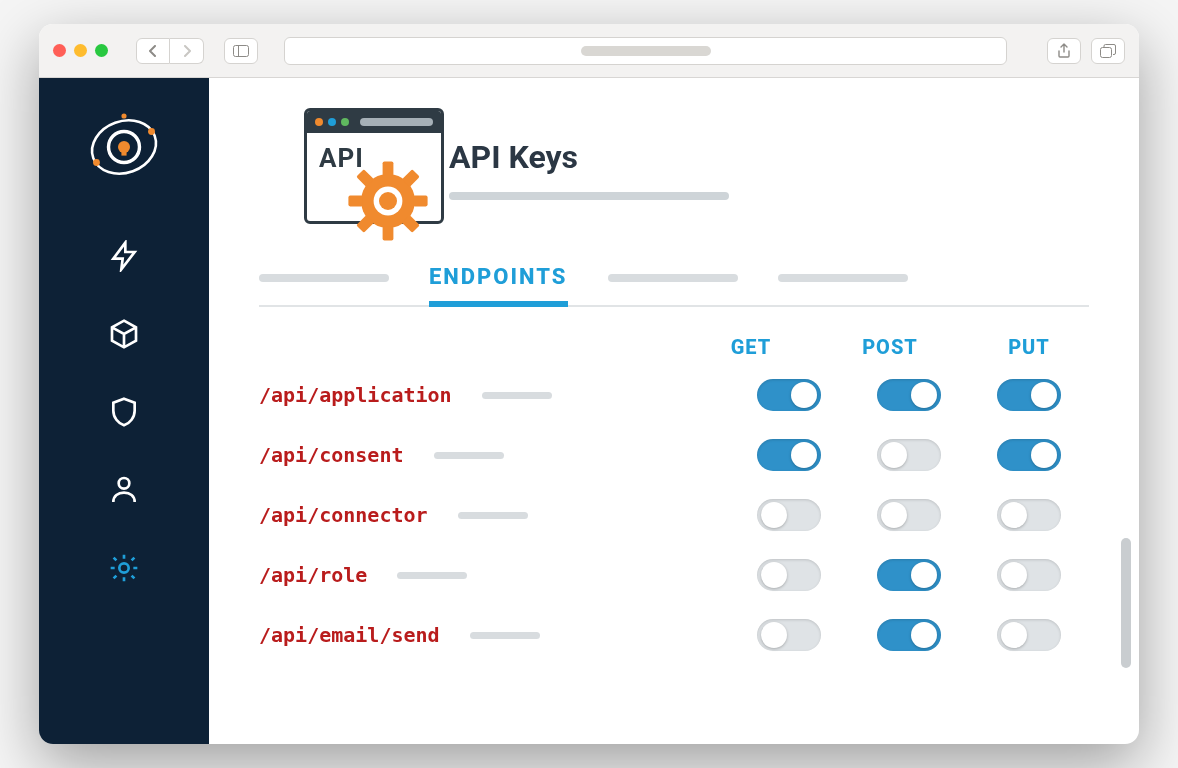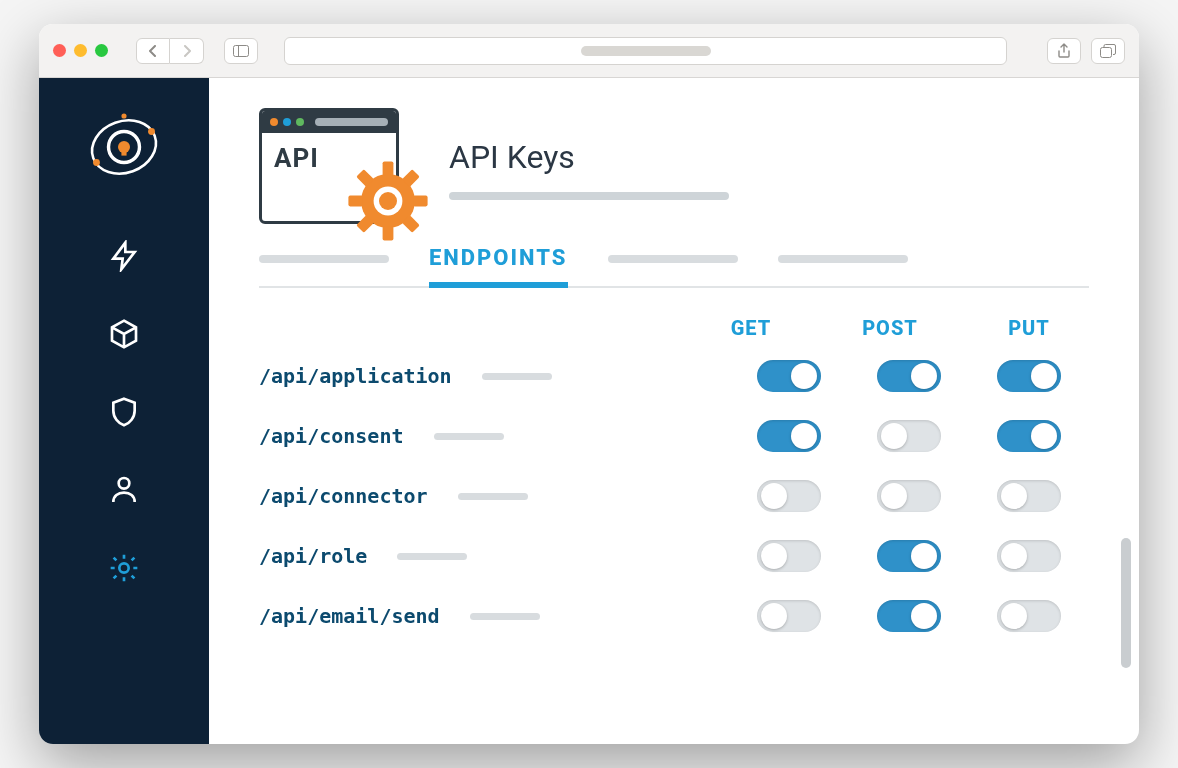--- a/index.html
+++ b/index.html
@@ -112,20 +112,21 @@
   .api-illustration {
     width:160px;
     position:relative;
   }
   .api-window {
     width:140px;
     background:#fff;
     border:3px solid #2f3b44;
     border-radius:6px;
     overflow:hidden;
+    margin-left:45px;
   }
   .api-window-top {
     background:#2f3b44;
     height:22px;
     display:flex;
     align-items:center;
     padding:0 8px;
     gap:5px;
   }
   .dot {width:8px;height:8px;border-radius:50%;}
@@ -141,30 +142,30 @@
     letter-spacing:1px;
   }
   .gear {
     position:absolute;
     right:-14px; bottom:-22px;
     width:90px;height:90px;
   }
   .page-title-wrap { padding-top:30px; flex:1; }
   .page-title {
     font-size:32px;
-    font-weight:400;
+    font-weight:700;
     color:#2b3744;
     margin-bottom:16px;
   }
   .title-underline {
     width:280px;height:8px;background:#ced4d8;border-radius:4px;
   }
   
   .tabs {
-    margin-top: 21px;
+    margin-top: 40px;
     display:flex;
     align-items:center;
     border-bottom:2px solid #e1e4e6;
     gap:40px;
   }
   .tab-stub {
     width:130px;height:8px;background:#d8dcdf;border-radius:4px;
     margin-bottom:14px;
   }
   .tab-active {
@@ -201,21 +202,21 @@
   }
   .endpoint-cell {
     display:flex;
     align-items:center;
     gap:30px;
   }
   .endpoint-path {
     font-family: ui-monospace, Menlo, Consolas, monospace;
     font-size:20px;
     font-weight:700;
-    color:#0c4a6e;
+    color:#b91c1c;
   }
   .endpoint-stub {
     width:70px;height:7px;background:#d8dcdf;border-radius:4px;
   }
   .toggle-cell { display:flex; justify-content:center; }
   .toggle {
     width:64px;height:32px;
     border-radius:16px;
     position:relative;
     cursor:pointer;

